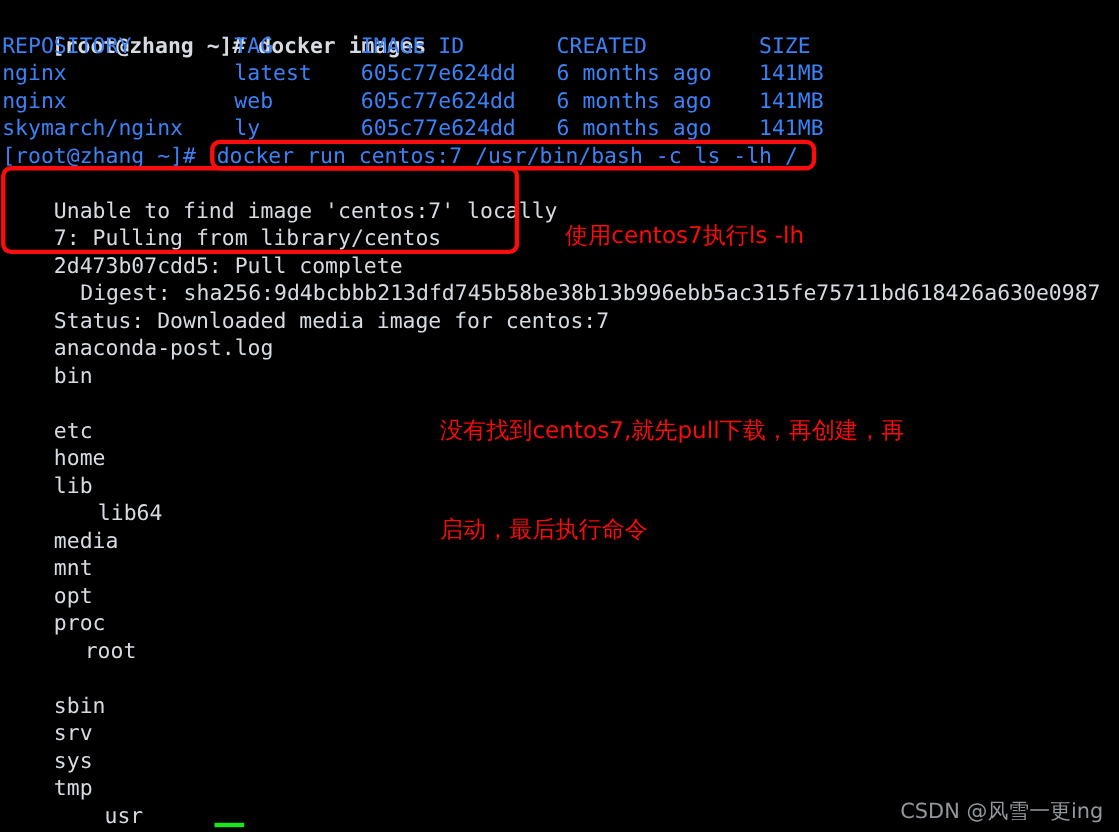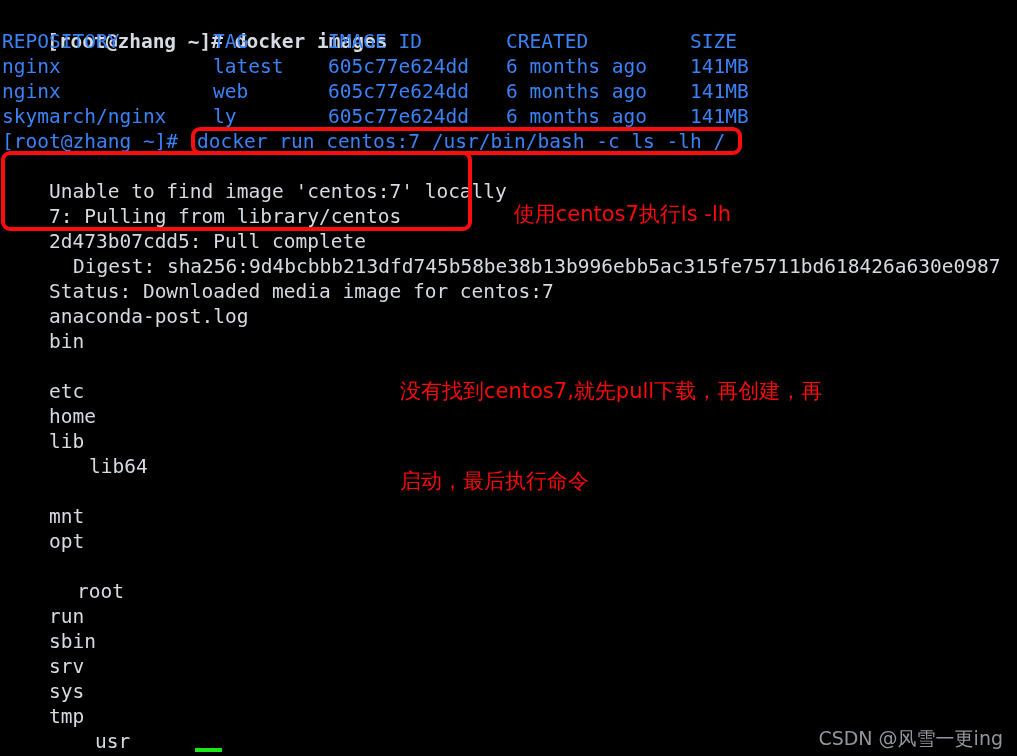--- a/index.html
+++ b/index.html
@@ -167,31 +167,34 @@
   </div>
   <div class="line" style="top:379px;">
     <span style="margin-left:2px;">home</span>
   </div>
   <div class="line" style="top:404px;">
     <span style="margin-left:2px;">lib</span>
   </div>
   <div class="line" style="top:429px;padding-left:40px;">
     <span style="margin-left:2px;">lib64</span>
   </div>
+  <div class="line" style="top:454px;">
+    <span style="margin-left:2px;">media</span>
+  </div>
   <div class="line" style="top:479px;">
     <span style="margin-left:2px;">mnt</span>
   </div>
   <div class="line" style="top:504px;">
     <span style="margin-left:2px;">opt</span>
   </div>
+  <div class="line" style="top:529px;">
+    <span style="margin-left:2px;">proc</span>
+  </div>
   <div class="line" style="top:554px;margin-left:28px;">
     <span style="margin-left:2px;">root</span>
-  </div>
-  <div class="line" style="top:579px;">
-    <span style="margin-left:2px;">run</span>
   </div>
   <div class="line" style="top:604px;">
     <span style="margin-left:2px;">sbin</span>
   </div>
   <div class="line" style="top:629px;">
     <span style="margin-left:2px;">srv</span>
   </div>
   <div class="line" style="top:654px;">
     <span style="margin-left:2px;">sys</span>
   </div>

